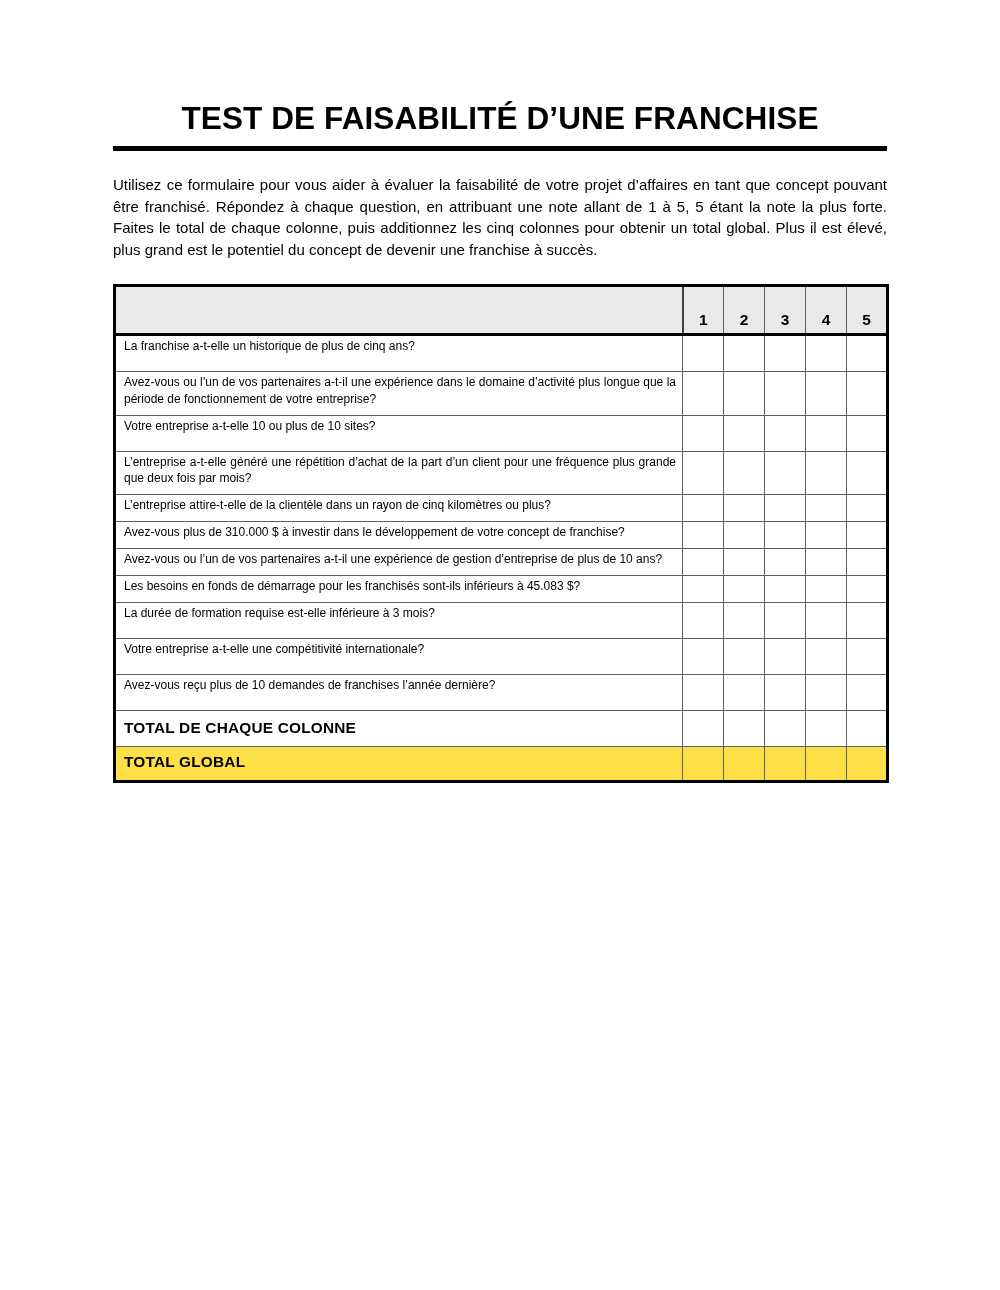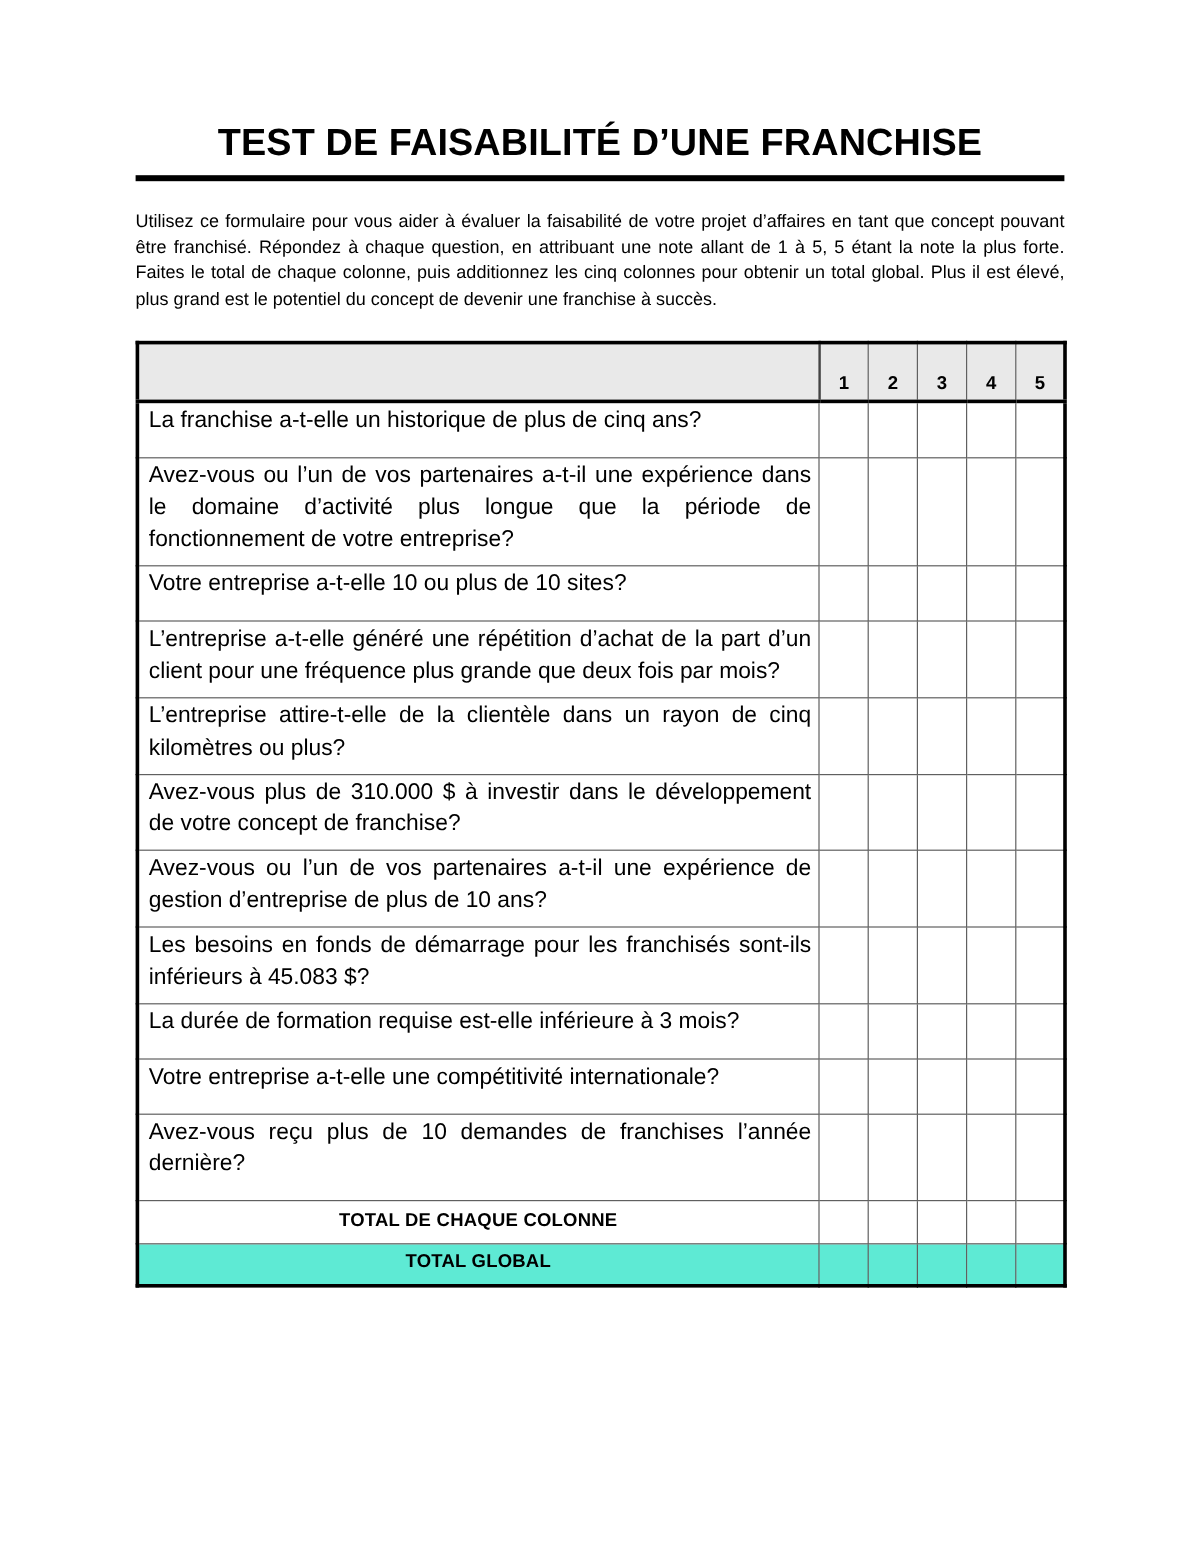--- a/index.html
+++ b/index.html
@@ -95,44 +95,44 @@
     font-size: 15.5px;
     font-weight: bold;
     padding-bottom: 4px;
   }
   tr.head td.blank {
     border-right: 2px solid #444444;
   }
 
   
   tr.q td.qtext {
-    font-size: 19px;
+    font-size: 12px;
     line-height: 1.415;
     text-align: justify;
     text-justify: inter-word;
     padding: 2px 6px 7px 8px;
   }
 
   tr.q td.cell {
     background: #ffffff;
   }
 
   
   tr.q.pad td.qtext { padding-bottom: 16px; }
 
   
   tr.total td.tlabel {
     font-size: 15.4px;
     font-weight: bold;
-    text-align: center;
+    text-align: left;
     padding: 6px 9px 8px 8px;
     letter-spacing: 0.2px;
   }
   tr.total.global td {
-    background: #5eead4;
+    background: #fde047;
   }
   tr.total.global td.tlabel {
     padding: 6px 9px 9px 8px;
   }
   tr.total.each td.tlabel {
     padding-top: 8px;
     padding-bottom: 9px;
   }
 </style>
 </head>

